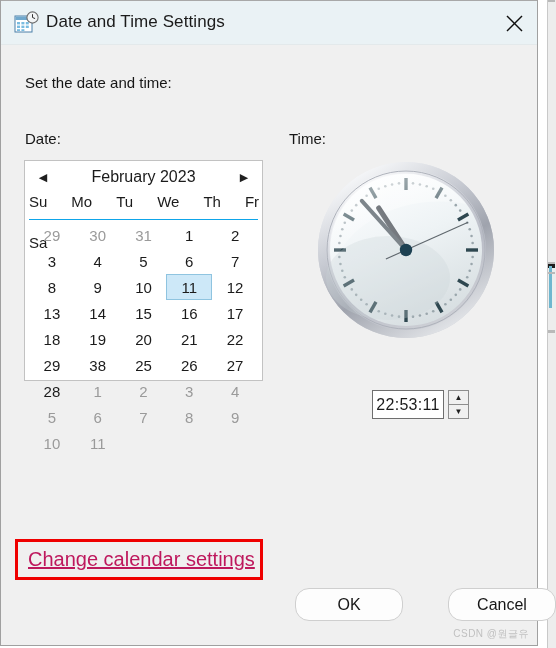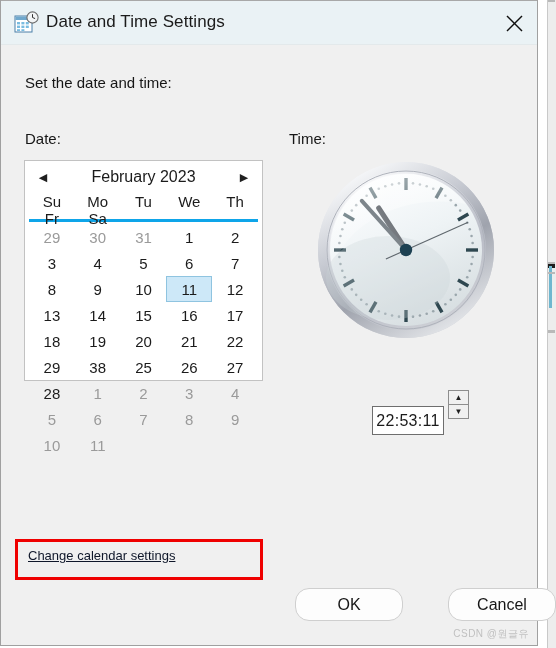--- a/index.html
+++ b/index.html
@@ -158,24 +158,25 @@
     justify-content: center;
     font-size: 11px;
     color: #202020;
     cursor: default;
   }
   #cal-prev { left: 8px; }
   #cal-next { right: 8px; }
 
   #cal-weekdays {
     display: grid;
-    grid-template-columns: repeat(5, 1fr);
+    grid-template-columns: repeat(6, 1fr);
     height: 26px;
-    border-bottom: 3px solid #0ea5e9;
+    border-bottom: 1px solid #0ea5e9;
     margin: 0 4px;
+    gap: 24px;
   }
   #cal-weekdays div {
     display: flex;
     align-items: center;
     justify-content: center;
     font-size: 15px;
     color: #1b1b1b;
   }
   #cal-grid {
     display: grid;
@@ -206,21 +207,21 @@
     left: 315px;
     top: 160px;
     width: 180px;
     height: 180px;
   }
 
   
   #time-field {
     position: absolute;
     left: 371px;
-    top: 406px;
+    top: 390px;
     width: 72px;
     height: 29px;
     background: #ffffff;
     border: 1px solid #6e6e6e;
     box-sizing: border-box;
     display: flex;
     align-items: center;
     justify-content: center;
     font-size: 16px;
     color: #1b1b1b;
@@ -256,22 +257,22 @@
     top: 539px;
     width: 248px;
     height: 41px;
     border: 3px solid #ef0000;
     box-sizing: border-box;
   }
   #calendar-settings-link {
     position: absolute;
     left: 27px;
     top: 548px;
-    font-size: 13px;
-    color: #0f172a;
+    font-size: 20px;
+    color: #be185d;
     text-decoration: underline;
     cursor: default;
   }
 
   
   .dlg-button {
     position: absolute;
     width: 108px;
     height: 33px;
     background: #fdfdfd;

